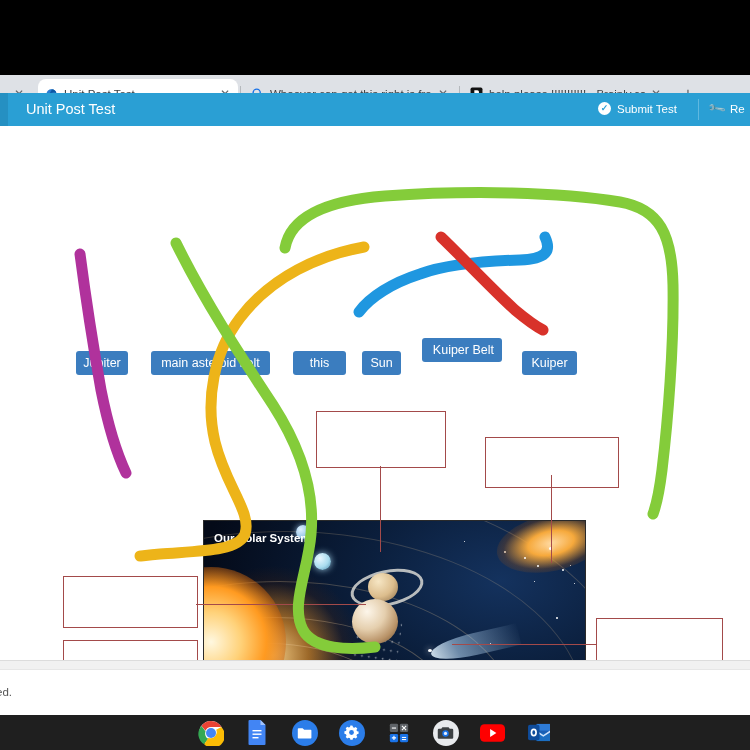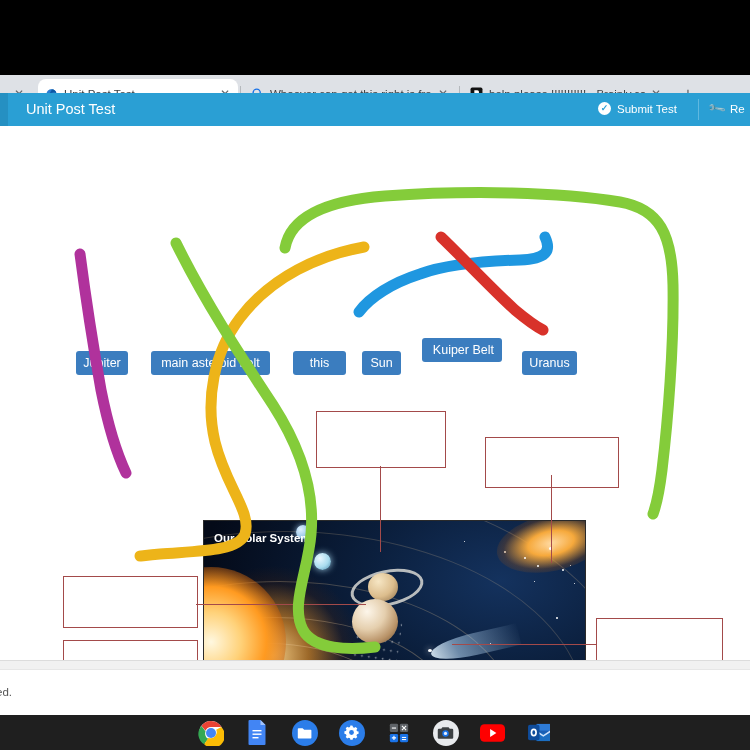--- a/index.html
+++ b/index.html
@@ -219,21 +219,21 @@
     <div class="chip" style="left:293px;top:225px;width:53px;">
         <span>this</span>
       </div>
     <div class="chip" style="left:362px;top:225px;width:39px;">
         <span>Sun</span>
       </div>
     <div class="chip" style="left:422px;top:212px;width:80px;justify-content:flex-end;">
         <span>Kuiper Belt</span>
       </div>
     <div class="chip" style="left:522px;top:225px;width:55px;">
-        <span>Uranus</span>
+        <span>Kuiper</span>
       </div>
 
     <div class="conn" style="left:380px;top:340px;width:1px;height:86px;"></div>
     <div class="conn" style="left:551px;top:349px;width:1px;height:88px;"></div>
     <div class="conn" style="left:196px;top:478px;width:170px;height:1px;"></div>
 
     <div class="conn" style="left:452px;top:518px;width:144px;height:1px;"></div>
 
     <div class="dropbox" style="left:316px;top:285px;width:128px;height:55px;"></div>
     <div class="dropbox" style="left:485px;top:311px;width:132px;height:49px;"></div>

